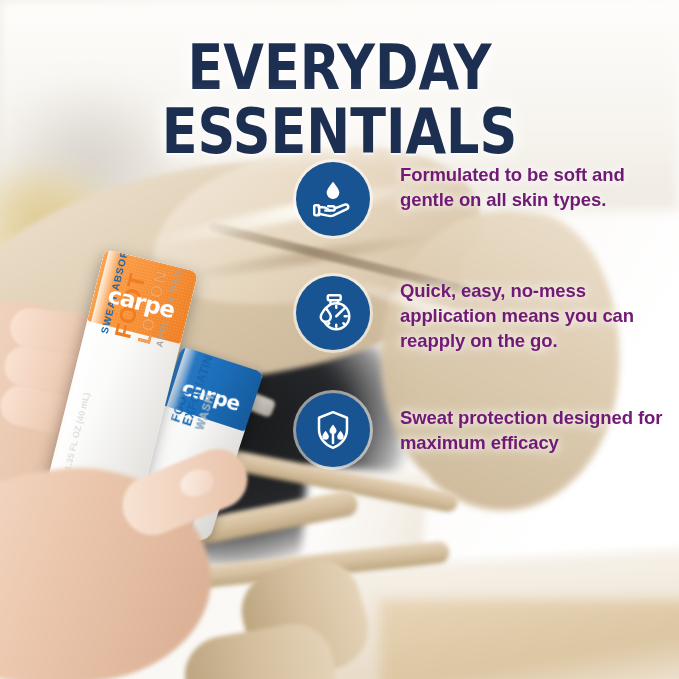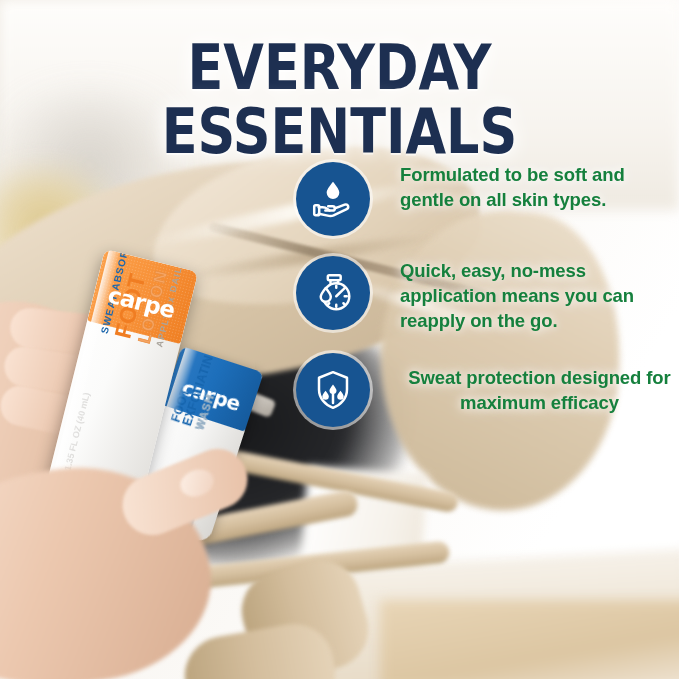--- a/index.html
+++ b/index.html
@@ -163,31 +163,31 @@
   
   .headline{position:absolute;left:0;top:36px;width:679px;text-align:center;
      color:#1d2f51;font-size:62px;line-height:64px;font-weight:700;
      font-family:"DejaVu Sans Condensed","Liberation Sans Narrow","Liberation Sans",sans-serif;
      letter-spacing:0px;transform:scaleX(.94);
      text-shadow:0 0 14px rgba(255,255,255,.95),0 0 26px rgba(255,255,255,.9),
                  0 2px 0 rgba(255,255,255,.6);}
 
   
   .features{position:absolute;left:296px;top:160px;width:383px;}
-  .feature{display:flex;align-items:flex-start;margin-bottom:20px;}
+  .feature{display:flex;align-items:flex-start;margin-bottom:20px;margin-top:40px;}
   .f-icon{flex:0 0 auto;width:74px;height:74px;border-radius:50%;
      background:#175491;display:flex;align-items:center;justify-content:center;
      box-shadow:0 0 0 3px rgba(255,255,255,.55);}
   .f-icon svg{display:block;}
-  .f-text{flex:1 1 auto;padding-left:30px;color:#15803d;
+  .f-text{flex:1 1 auto;padding-left:30px;color:#701a75;
      font-size:18.5px;line-height:25px;font-weight:700;letter-spacing:-.1px;
      text-shadow:0 0 8px rgba(255,255,255,.95),0 0 16px rgba(255,255,255,.85);}
   .feature.f-a{margin-top:2px;}
   .feature.f-b .f-text{padding-top:2px;}
-  .feature.f-c .f-text{padding-top:12px;text-align:center;}
+  .feature.f-c .f-text{padding-top:12px;}
   .feature.f-d .f-text{padding-top:0px;}
 </style>
 </head>
 <body>
 
 <div class="stage">
 
   <div class="photo">
     <div class="ph bg-base"></div>
     <div class="ph bg-wall"></div>

